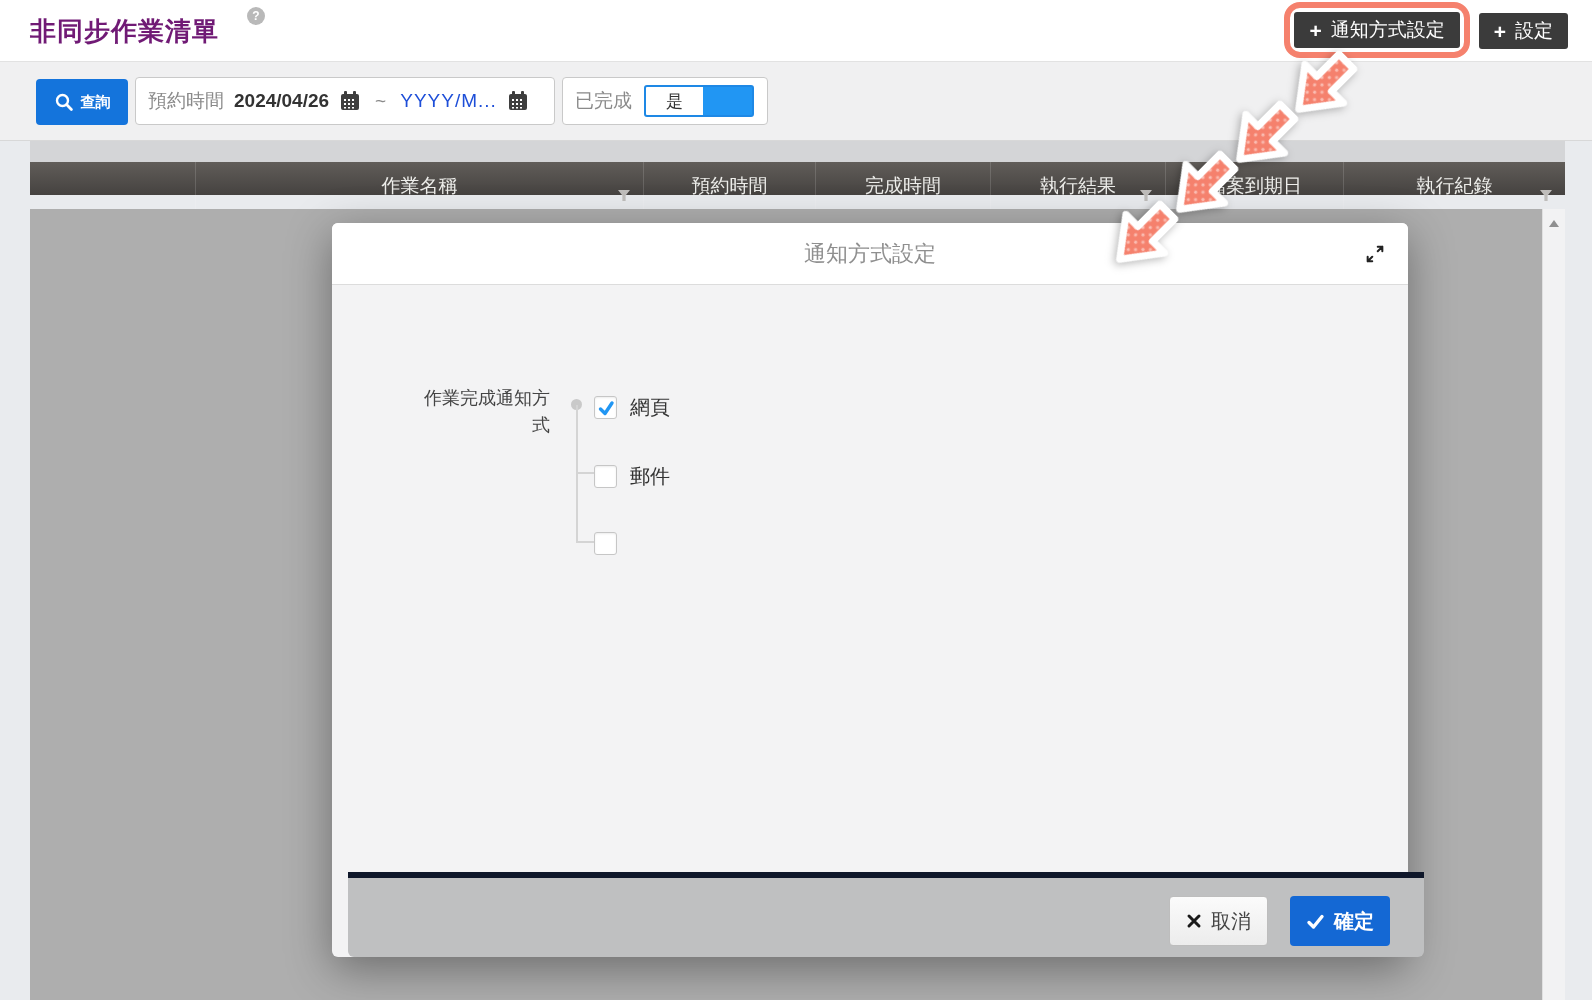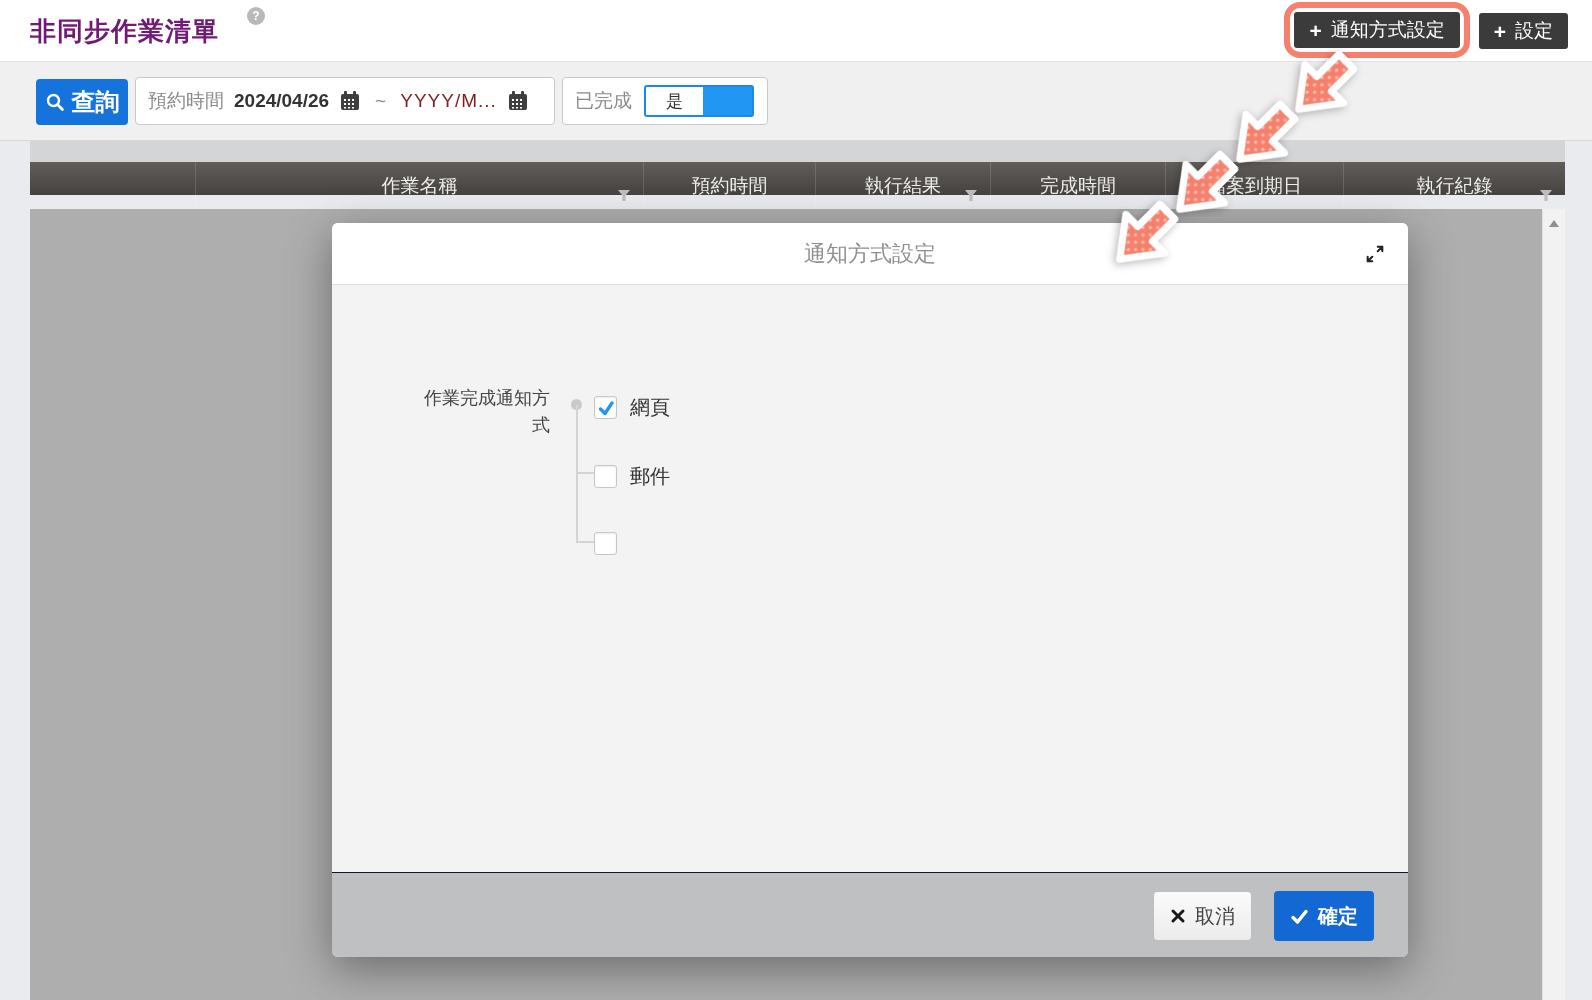--- a/index.html
+++ b/index.html
@@ -12,28 +12,28 @@
   .page-title { position:absolute; left:30px; top:14px; font-size:26px; font-weight:bold; color:#701a75; letter-spacing:1px; }
   .help-badge { position:absolute; left:247px; top:7px; width:18px; height:18px; border-radius:50%; background:#B9B9B9; color:#fff; font-size:12px; font-weight:bold; text-align:center; line-height:18px; }
   .topbar-actions { position:absolute; right:24px; top:0; height:62px; display:flex; align-items:flex-start; }
   .dark-btn { display:flex; align-items:center; gap:9px; height:36px; padding:0 15px; background:#3B3B3B; color:#fff; font-size:19px; border:none; border-radius:3px; cursor:pointer; font-family:inherit; white-space:nowrap; }
   .dark-btn .plus { font-size:21px; font-weight:bold; line-height:1; }
   .hl-ring { margin-top:2px; padding:4px; border:6px solid #F5816D; border-radius:16px; background:transparent; }
   .settings-wrap { margin-left:9px; margin-top:13px; }
 
   
   .searchband { position:absolute; left:0; top:62px; width:1592px; height:79px; background:#F0F0F1; border-bottom:1px solid #D8D8D8; z-index:4; }
-  .query-btn { position:absolute; left:36px; top:17px; width:92px; height:46px; background:#1474DC; border:none; border-radius:4px; color:#fff; font-size:24px; font-weight:bold; display:flex; align-items:center; justify-content:center; gap:7px; cursor:pointer; font-family:inherit; }
+  .query-btn { position:absolute; left:36px; top:17px; width:92px; height:46px; background:#1474DC; border:none; border-radius:4px; color:#fff; font-size:15px; font-weight:bold; display:flex; align-items:center; justify-content:center; gap:7px; cursor:pointer; font-family:inherit; }
   .fgroup { position:absolute; top:15px; height:48px; background:#fff; border:1px solid #C9C9C9; border-radius:4px; display:flex; align-items:center; }
   .fgroup.dates { left:135px; width:420px; padding:0 12px; gap:10px; }
   .fgroup.completed { left:562px; width:206px; padding:0 12px; gap:12px; }
   .flabel { font-size:19px; color:#8A8A8A; white-space:nowrap; }
   .fvalue { font-size:19px; color:#333; font-weight:bold; white-space:nowrap; }
   .tilde { font-size:19px; color:#8A8A8A; padding:0 4px; }
-  .placeholder { font-size:19px; color:#7f1d1d; letter-spacing:1px; white-space:nowrap;text-align:right; }
+  .placeholder { font-size:19px; color:#1d4ed8; letter-spacing:1px; white-space:nowrap;text-align:right; }
   .cal-btn { background:none; border:none; cursor:pointer; display:flex; padding:0; }
   .switch { width:110px; height:32px; border:2px solid #1E88E5; border-radius:3px; background:#2196F3; display:flex; cursor:pointer; overflow:hidden; }
   .switch .on-half { width:54%; background:#fff; color:#333; font-size:17px; display:flex; align-items:center; justify-content:center; }
 
   
   .contentband { position:absolute; left:30px; top:141px; width:1535px; height:21px; background:#D4D5D7; }
   .gridhead { position:absolute; left:30px; top:162px; width:1535px; height:33px; display:flex; background:linear-gradient(#615D59,#454240); z-index:1;text-align:center; }
   .gh-cell { position:relative; height:47px; display:flex; align-items:center; justify-content:center; color:#EDEDEA; font-size:19px; border-left:1px solid rgba(255,255,255,0.14); overflow:hidden; }
   .gh-cell:first-child { border-left:none; }
   .funnel { position:absolute; right:12px; bottom:7px; }
@@ -51,21 +51,21 @@
   .m-body { position:absolute; left:0; top:62px; width:100%; height:587px; }
   .field-label { position:absolute; left:76px; top:100px; width:142px; text-align:right; font-size:18px; font-weight:normal; color:#444; line-height:27px; }
   .tree-vline { position:absolute; left:244px; top:120px; width:2px; height:138px; background:#D4D4D4; }
   .tree-dot { position:absolute; left:239px; top:114px; width:11px; height:11px; border-radius:50%; background:#C9C9C9; }
   .tree-h { position:absolute; left:244px; width:18px; height:2px; background:#D4D4D4; }
   .opt-row { position:absolute; left:262px; display:flex; align-items:center; gap:13px; }
   .cbx { width:23px; height:23px; background:#fff; border:1px solid #C6C6C6; border-radius:3px; display:flex; align-items:center; justify-content:center; box-shadow:inset 0 1px 2px rgba(0,0,0,0.08); cursor:pointer; }
   .cbx svg { visibility:hidden; }
   .cbx.checked svg { visibility:visible; }
   .opt-label { font-size:20px; color:#333; white-space:nowrap;text-align:center; }
-  .m-foot { position:absolute; left:0; bottom:0; width:100%; height:85px; background:#BFC0C1; border-top:1px solid #0f172a; border-radius:0 0 6px 6px; display:flex; justify-content:flex-end; align-items:flex-start; gap:22px; padding:18px 34px 0 0;margin-top:43px; }
+  .m-foot { position:absolute; left:16px; bottom:0; width:100%; height:85px; background:#BFC0C1; border-top:6px solid #0f172a; border-radius:0 0 6px 6px; display:flex; justify-content:flex-end; align-items:flex-start; gap:22px; padding:18px 34px 0 0;margin-top:43px; }
   .btn-cancel { height:50px; min-width:92px; padding:0 16px; background:linear-gradient(#FBFBFB,#ECECEC); border:1px solid #BDBDBD; border-radius:4px; color:#444; font-size:20px; display:flex; align-items:center; justify-content:center; gap:9px; cursor:pointer; font-family:inherit; }
   .btn-confirm { height:50px; min-width:100px; padding:0 16px; background:#1468D4; border:none; border-radius:4px; color:#fff; font-size:20px; font-weight:bold; display:flex; align-items:center; justify-content:center; gap:9px; cursor:pointer; font-family:inherit; }
 
   
   .arrow { position:absolute; width:80px; height:80px; transform:rotate(45deg); filter:drop-shadow(0 3px 4px rgba(0,0,0,0.28)); z-index:10; }
   .arrow1 { left:1282px; top:46px; }
   .arrow2 { left:1223px; top:96px; }
   .arrow3 { left:1163px; top:146px; }
   .arrow4 { left:1103px; top:196px; }
 </style>
@@ -96,28 +96,28 @@
     <div class="gh-cell" style="width:448px">
       <span>作業名稱</span>
       <svg class="funnel" width="14" height="13" viewBox="0 0 14 13">
           <path d="M1 1 H13 L8.6 6.5 V12 L5.4 12 V6.5 Z" fill="#BFBDBB"></path>
         </svg>
     </div>
     <div class="gh-cell" style="width:172px">
         <span>預約時間</span>
       </div>
     <div class="gh-cell" style="width:175px">
+        <span>完成時間</span>
+      </div>
+    <div class="gh-cell" style="width:175px">
       <span>執行結果</span>
       <svg class="funnel" width="14" height="13" viewBox="0 0 14 13">
           <path d="M1 1 H13 L8.6 6.5 V12 L5.4 12 V6.5 Z" fill="#BFBDBB"></path>
         </svg>
     </div>
-    <div class="gh-cell" style="width:175px">
-        <span>完成時間</span>
-      </div>
     <div class="gh-cell" style="width:178px">
         <span>檔案到期日</span>
       </div>
     <div class="gh-cell" style="flex:1">
       <span>執行紀錄</span>
       <svg class="funnel" width="14" height="13" viewBox="0 0 14 13">
           <path d="M1 1 H13 L8.6 6.5 V12 L5.4 12 V6.5 Z" fill="#BFBDBB"></path>
         </svg>
     </div>
   </div>

